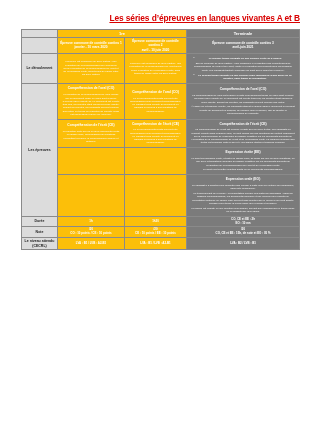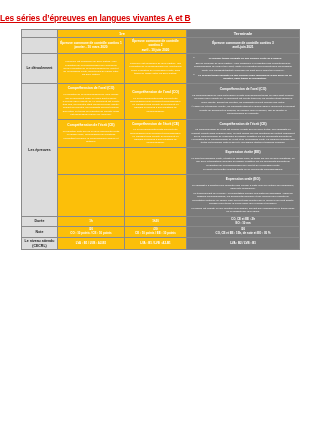--- a/index.html
+++ b/index.html
@@ -5,21 +5,21 @@
   html,body{margin:0;padding:0;}
   body{
     width:300px;height:424px;
     background:#ffffff;
     font-family:"Liberation Sans", sans-serif;
     overflow:hidden;
   }
   .page{width:300px;height:424px;position:relative;box-sizing:border-box;}
 
   .doc-title{
-    text-align:left;
+    text-align:right;
     color:#d80000;
     font-weight:bold;
     font-size:8.4px;
     letter-spacing:-0.1px;
     text-decoration:underline;
     padding-top:14px;
     padding-bottom:6px;
     line-height:1.1;
   }
 

